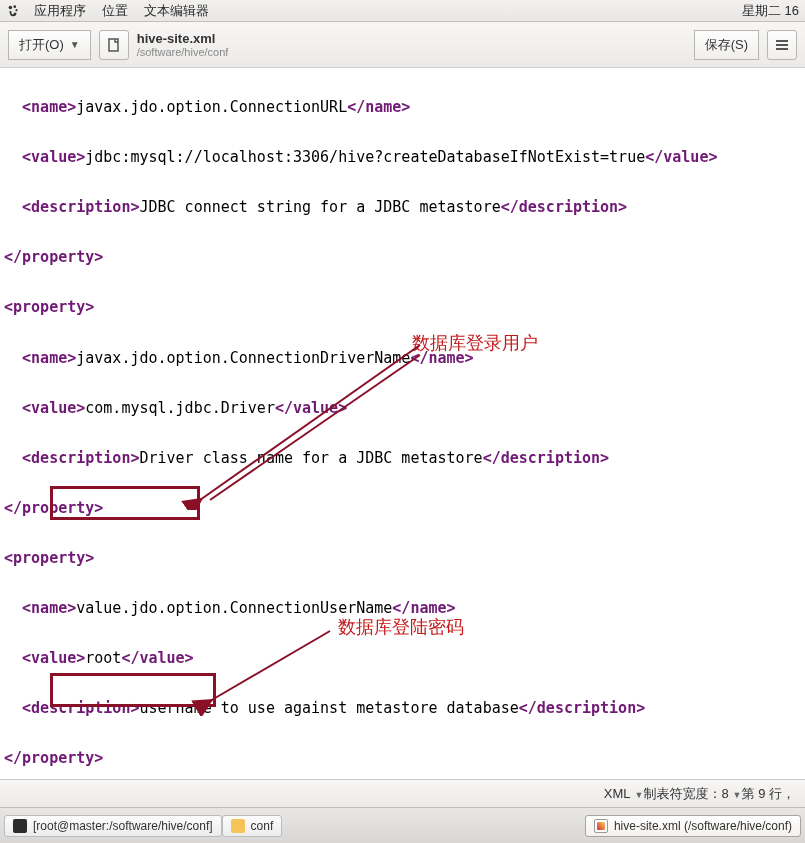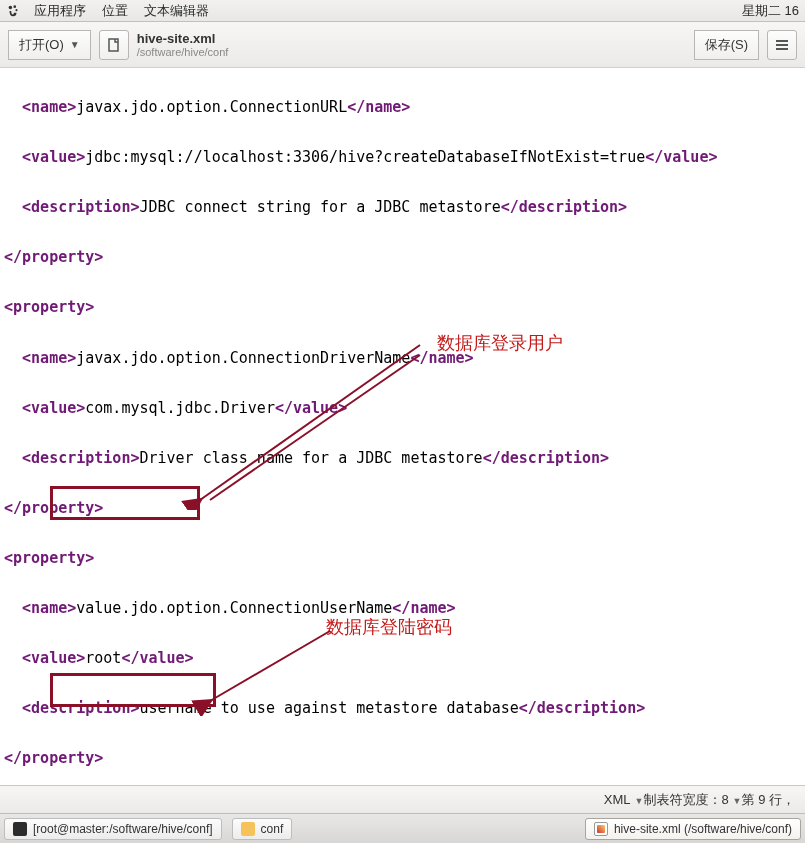--- a/index.html
+++ b/index.html
@@ -16,21 +16,21 @@
 .title-sub { font-size: 11px; color: #888; }
 .menu-btn { width: 30px; height: 30px; background: linear-gradient(#fdfdfd,#f0efed); border: 1px solid #b8b5b2; border-radius: 3px; display: flex; align-items: center; justify-content: center; }
 .editor { flex: 1; font-family: "DejaVu Sans Mono", monospace; font-size: 15px; line-height: 1.67; padding: 2px 4px; white-space: pre; position: relative; background: #fff; color: #000; overflow: hidden; }
 .tag { color: #701a75; font-weight: bold; }
 .txt { color: #000; }
 .ann { position: absolute; color: #c31a1a; font-family: sans-serif; font-size: 18px; pointer-events: none; }
 .box { position: absolute; border: 3px solid #8a1028; pointer-events: none; }
 .arrow { position: absolute; pointer-events: none; }
 .statusbar { background: linear-gradient(#f7f6f5,#eceae8); height: 28px; border-top: 1px solid #c8c8c8; display: flex; align-items: center; justify-content: flex-end; padding: 0 10px; font-size: 13px; color: #333; }
 .statusbar .down { font-size: 9px; margin-left: 4px; color: #666; }
-.taskbar { background: linear-gradient(#e8e7e6,#d8d7d5); height: 30px; border-top: 1px solid #bcbcbc; display: flex; align-items: center; padding: 0 4px; gap: 10px; }
+.taskbar { background: linear-gradient(#e8e7e6,#d8d7d5); height: 36px; border-top: 1px solid #bcbcbc; display: flex; align-items: center; padding: 0 4px; gap: 0; }
 .task { background: linear-gradient(#fcfcfc,#ececec); border: 1px solid #bdbdbd; border-radius: 3px; height: 22px; display: flex; align-items: center; padding: 0 8px; gap: 6px; font-size: 12px; color: #333; }
 .task.active { background: linear-gradient(#fff,#f4f2ee); border-color: #a8a59e; }
 .ticon { width: 14px; height: 14px; }
 .ticon.term { background: #2c2c2c; border-radius: 2px; }
 .ticon.folder { background: #f6c35a; border-radius: 2px; }
 .ticon.gedit { background: #fff; border: 1px solid #999; border-radius: 2px; position: relative; }
 .ticon.gedit::after { content:""; position:absolute; left:2px; top:2px; width:8px; height:8px; background: linear-gradient(45deg,#c33,#fc6); border-radius:1px; }
 </style>
 </head>
 <body>
@@ -105,22 +105,22 @@
 
 
 
 
 
 
 
 
 
 
-  <div class="ann" style="left:437px; top:260px;">数据库登录用户</div>
-  <div class="ann" style="left:326px; top:544px;">数据库登陆密码</div>
+  <div class="ann" style="left:412px; top:260px;">数据库登录用户</div>
+  <div class="ann" style="left:338px; top:544px;">数据库登陆密码</div>
   <div class="box" style="left:50px; top:418px; width:150px; height:34px;"></div>
   <div class="box" style="left:50px; top:605px; width:166px; height:34px;"></div>
   <svg class="arrow" style="left:180px; top:272px; width:260px; height:170px;">
     <defs>
         <marker id="ah1" markerWidth="10" markerHeight="10" refX="2" refY="5" orient="auto">
           <path d="M10 0 L0 5 L10 10 Z" fill="#8a1028"></path>
         </marker>
       </defs>
     <line x1="240" y1="5" x2="20" y2="160" stroke="#8a1028" stroke-width="2" marker-end="url(#ah1)"></line>
     <line x1="240" y1="15" x2="30" y2="160" stroke="#8a1028" stroke-width="2"></line>

